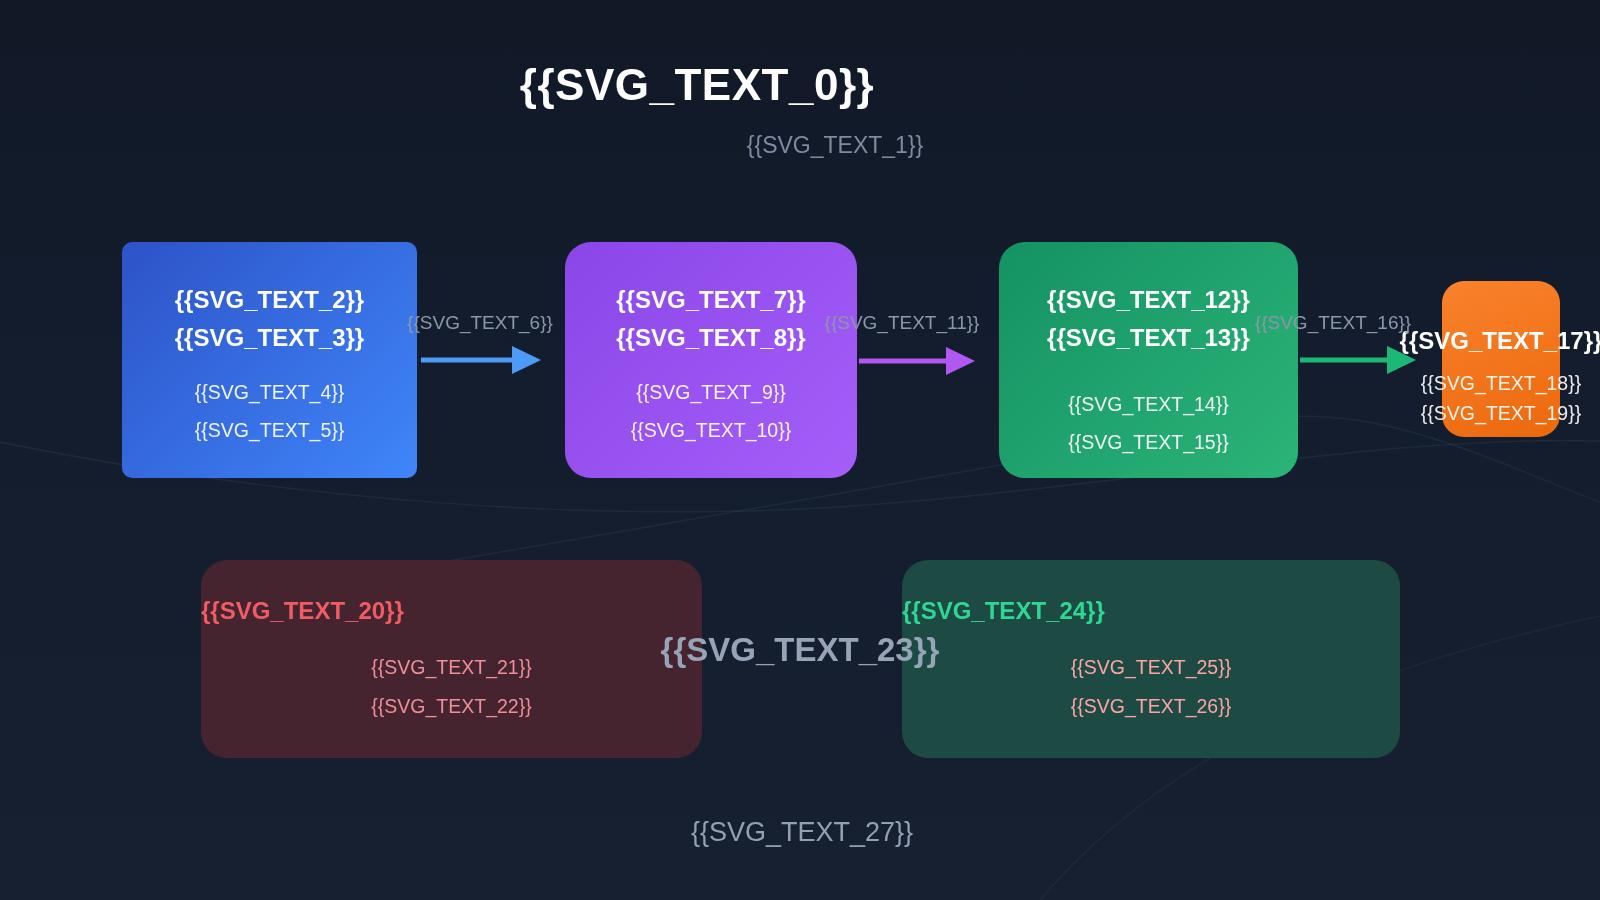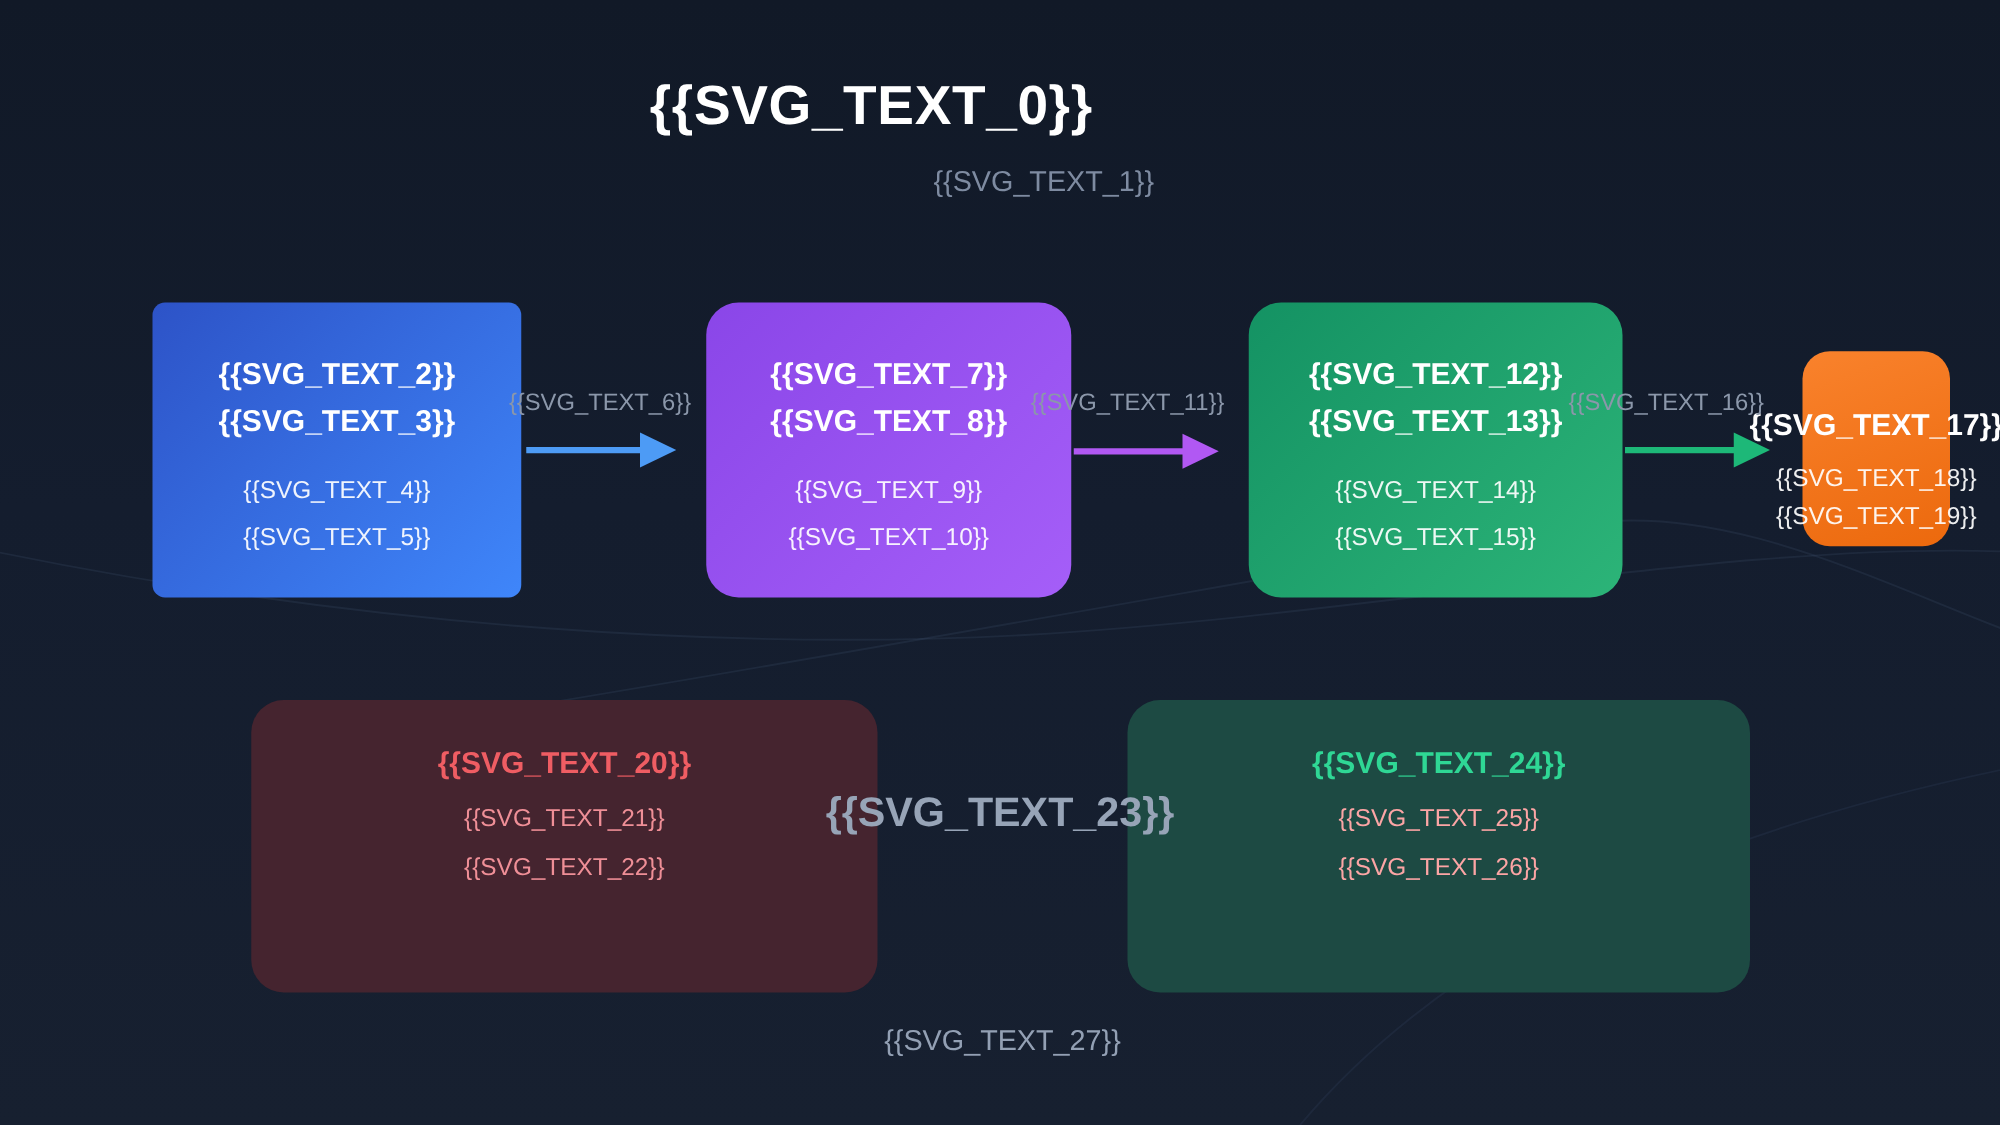--- a/index.html
+++ b/index.html
@@ -16,60 +16,60 @@
   .diagram-subtitle{
     position:absolute;top:130px;left:0;width:1600px;text-align:center;
     font-size:23px;line-height:30px;font-weight:400;color:#7e8ba1;padding-left:35px;
   }
   .node{
     position:absolute;top:242px;height:236px;border-radius:26px;
     display:flex;flex-direction:column;align-items:center;
   }
   .node-blue  {left:122px;width:295px;background:linear-gradient(135deg,#2d53c7 0%,#3f86fa 100%);border-radius:10px;}
   .node-purple{left:565px;width:292px;background:linear-gradient(135deg,#8a46e8 0%,#a55ef8 100%);}
-  .node-green {left:999px;width:299px;background:linear-gradient(135deg,#149263 0%,#2cb478 100%);}
+  .node-green {left:999px;width:299px;background:linear-gradient(135deg,#149263 0%,#2cb478 100%);gap:12px;}
   .node-orange{
     left:1442px;top:281px;width:118px;height:156px;border-radius:22px;
     background:linear-gradient(160deg,#f9822c 0%,#ec690d 100%);overflow:visible;
   }
   .node-title{margin-top:39px;text-align:center;}
   .node-title div{font-size:24px;line-height:38px;font-weight:700;color:#ffffff;white-space:nowrap;}
   .node-body{margin-top:16px;text-align:center;}
   .node-body div{font-size:19.5px;line-height:38px;font-weight:400;color:rgba(255,255,255,0.92);white-space:nowrap;}
   .node-orange .node-title{margin-top:41px;}
   .node-orange .node-body{margin-top:8px;}
   .node-orange .node-body div{line-height:30px;}
   .arrows{position:absolute;left:0;top:0;}
   .arrow-label{
     position:absolute;top:312px;transform:translateX(-50%);
     font-size:19px;line-height:22px;color:#8b97aa;white-space:nowrap;
   }
   .arrow-label-1{left:480px;}
   .arrow-label-2{left:902px;}
   .arrow-label-3{left:1333px;}
   .card{
-    position:absolute;top:560px;height:234px;border-radius:26px;
-    display:flex;flex-direction:column;align-items:center;
+    position:absolute;top:560px;height:198px;border-radius:26px;
+    display:flex;flex-direction:column;
   }
   .card-red{left:201px;width:501px;background:#45242f;}
   .card-green{left:902px;width:498px;background:#1d4a43;}
   .card-title{margin-top:32px;font-size:24px;line-height:38px;font-weight:700;white-space:nowrap;}
   .card-red .card-title{color:#ef5d63;}
   .card-green .card-title{color:#2fd795;}
-  .card-body{margin-top:6px;text-align:center;}
+  .card-body{margin-top:18px;text-align:center;}
   .card-body div{font-size:19.5px;line-height:39px;font-weight:400;white-space:nowrap;}
   .card-red .card-body div{color:#ef8f97;}
   .card-green .card-body div{color:#fca5a5;}
   .center-note{
     position:absolute;left:800px;top:633px;transform:translateX(-50%);
     font-size:33px;line-height:34px;font-weight:700;color:#97a4b7;white-space:nowrap;
   }
   .footer-note{
     position:absolute;left:802px;top:818px;transform:translateX(-50%);
-    font-size:23px;line-height:28px;font-weight:400;color:#93a0b4;white-space:nowrap;
+    font-size:27px;line-height:28px;font-weight:400;color:#93a0b4;white-space:nowrap;
   }
 </style>
 </head>
 <body>
 
 <div class="canvas">
 
   <svg class="bg-curves" width="1600" height="900" viewBox="0 0 1600 900" fill="none">
     <path d="M -20 438 C 300 505 600 520 820 508 C 1100 492 1400 430 1620 442" stroke="#46587a" stroke-opacity="0.20" stroke-width="1.5" fill="none"></path>
     <path d="M 380 572 C 700 520 1050 455 1260 420 C 1380 400 1500 465 1620 510" stroke="#46587a" stroke-opacity="0.20" stroke-width="1.5" fill="none"></path>

